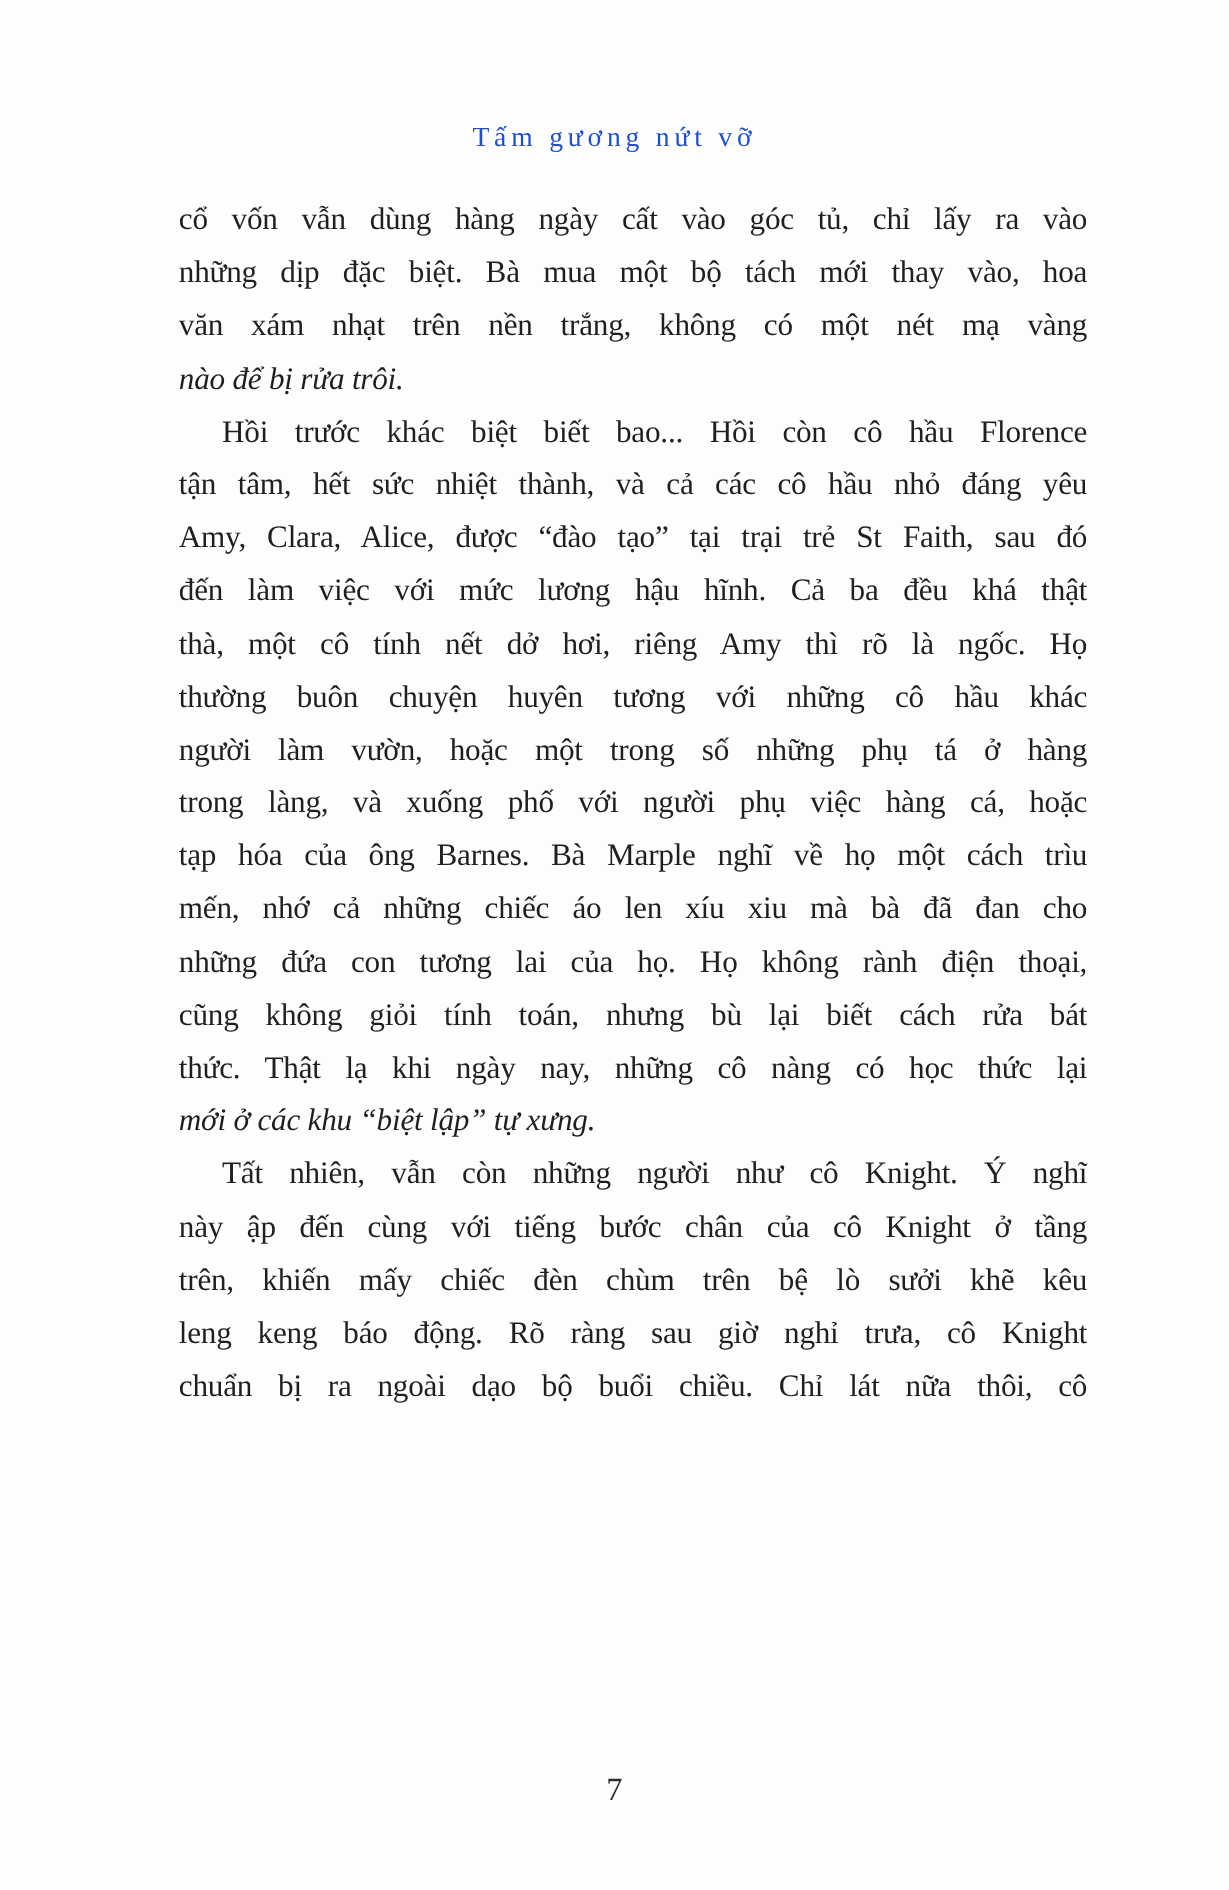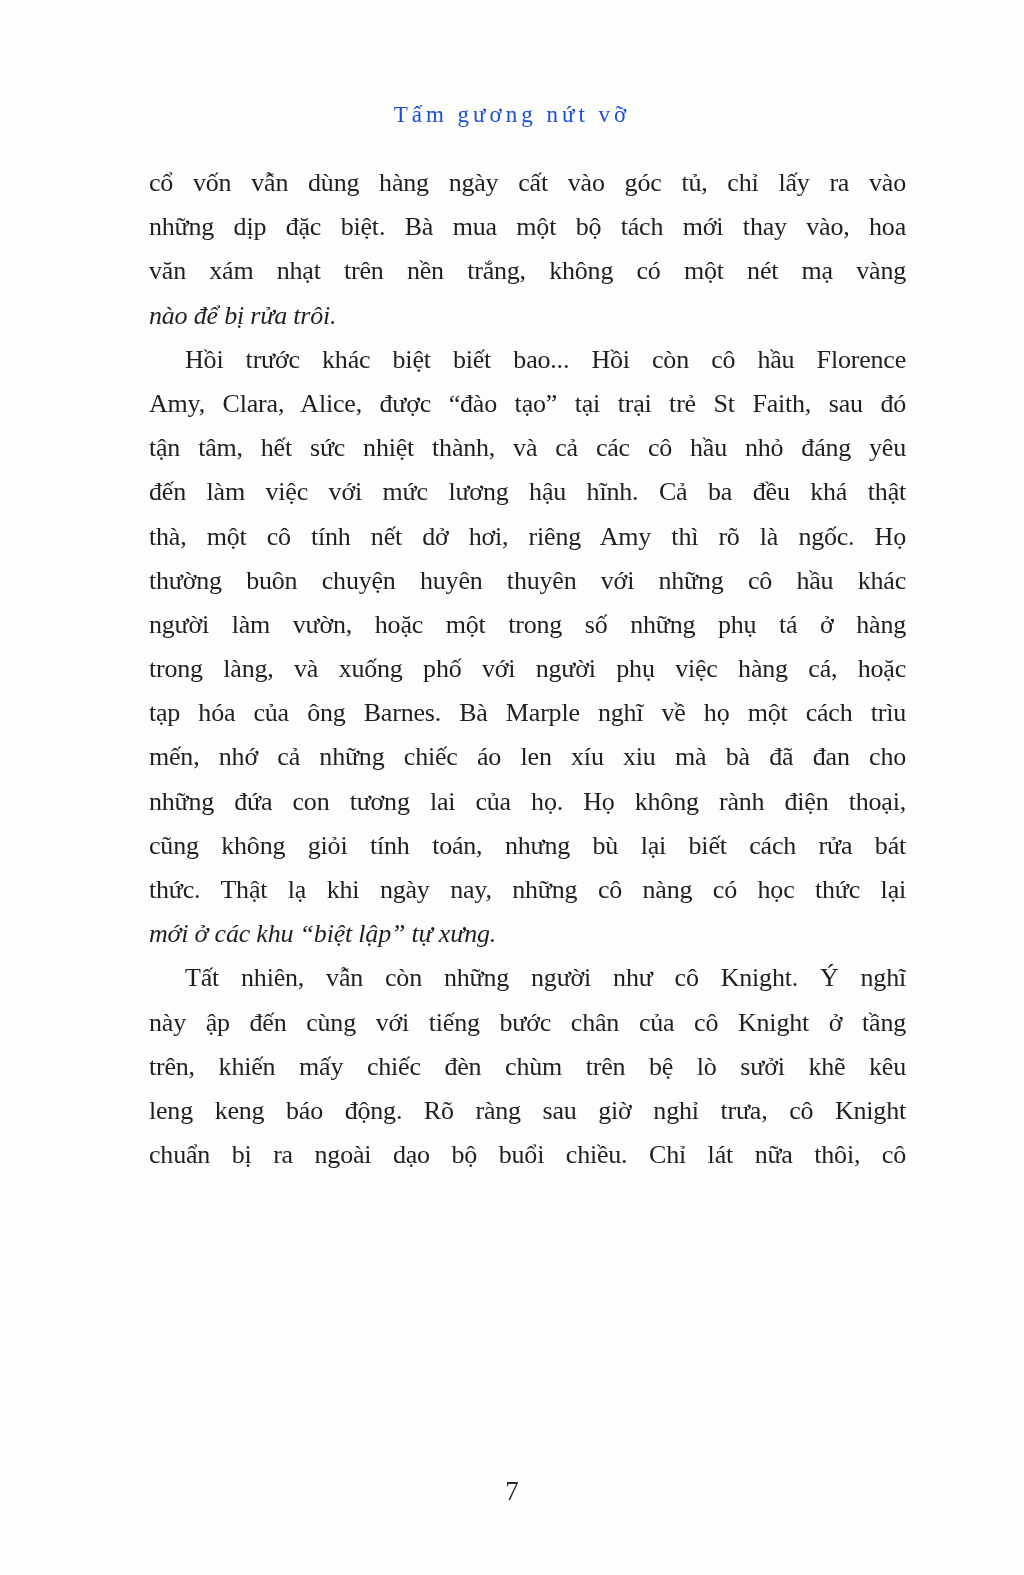--- a/index.html
+++ b/index.html
@@ -63,25 +63,25 @@
   <div class="running-head">Tấm gương nứt vỡ</div>
 
   <div class="body-text">
 
     <div class="line">cổ vốn vẫn dùng hàng ngày cất vào góc tủ, chỉ lấy ra vào</div>
     <div class="line">những dịp đặc biệt. Bà mua một bộ tách mới thay vào, hoa</div>
     <div class="line">văn xám nhạt trên nền trắng, không có một nét mạ vàng</div>
     <div class="line end">nào để bị rửa trôi.</div>
 
     <div class="line indent">Hồi trước khác biệt biết bao... Hồi còn cô hầu Florence</div>
+    <div class="line">tận tâm, hết sức nhiệt thành, và cả các cô hầu nhỏ đáng yêu</div>
     <div class="line">Amy, Clara, Alice, được “đào tạo” tại trại trẻ St Faith, sau đó</div>
-    <div class="line">tận tâm, hết sức nhiệt thành, và cả các cô hầu nhỏ đáng yêu</div>
     <div class="line">đến làm việc với mức lương hậu hĩnh. Cả ba đều khá thật</div>
     <div class="line">thà, một cô tính nết dở hơi, riêng Amy thì rõ là ngốc. Họ</div>
-    <div class="line">thường buôn chuyện huyên thuyên với những cô hầu khác</div>
+    <div class="line">thường buôn chuyện huyên tương với những cô hầu khác</div>
     <div class="line">người làm vườn, hoặc một trong số những phụ tá ở hàng</div>
     <div class="line">trong làng, và xuống phố với người phụ việc hàng cá, hoặc</div>
     <div class="line">tạp hóa của ông Barnes. Bà Marple nghĩ về họ một cách trìu</div>
     <div class="line">mến, nhớ cả những chiếc áo len xíu xiu mà bà đã đan cho</div>
     <div class="line">những đứa con tương lai của họ. Họ không rành điện thoại,</div>
     <div class="line">cũng không giỏi tính toán, nhưng bù lại biết cách rửa bát</div>
     <div class="line">thức. Thật lạ khi ngày nay, những cô nàng có học thức lại</div>
     <div class="line end">mới ở các khu “biệt lập” tự xưng.</div>
 
     <div class="line indent">Tất nhiên, vẫn còn những người như cô Knight. Ý nghĩ</div>

